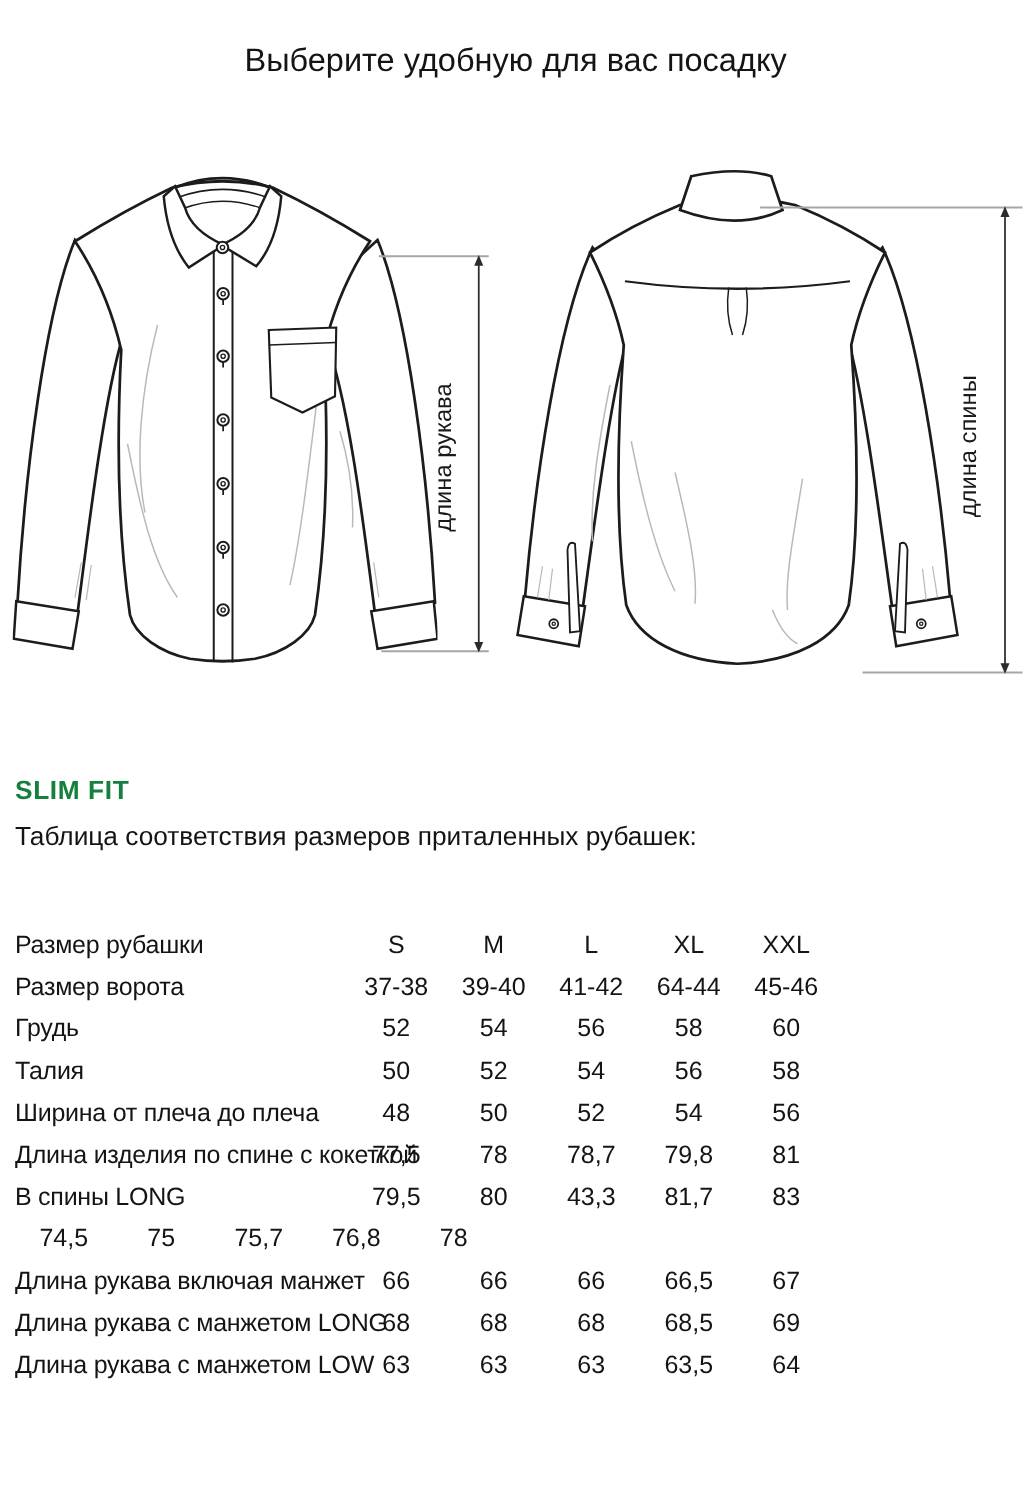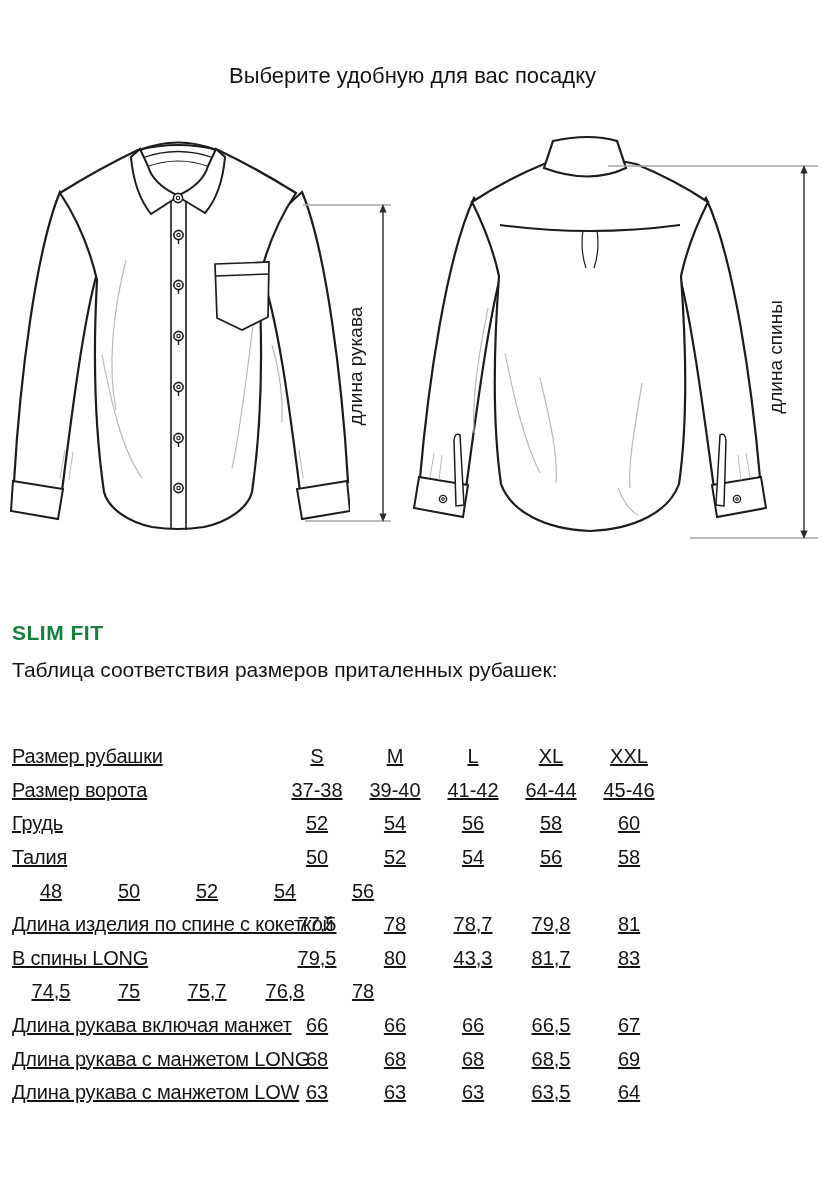--- a/index.html
+++ b/index.html
@@ -1,41 +1,41 @@
 <!DOCTYPE html>
 <html><head>
 <meta charset="utf-8">
 <style>
   html,body{margin:0;padding:0;}
   body{
     width:825px;height:1200px;background:#ffffff;position:relative;overflow:hidden;
     font-family:"Liberation Sans","DejaVu Sans",sans-serif;color:#141414;
   }
   .page-title{
-    position:absolute;top:60px;left:0;width:825px;text-align:center;
-    font-size:22px;line-height:32px;font-weight:400;color:#141414;
+    position:absolute;top:32px;left:0;width:825px;text-align:center;
+    font-size:26px;line-height:32px;font-weight:400;color:#141414;
   }
   .drawing{position:absolute;}
   #front-drawing{left:10px;top:120px;}
   #back-drawing{left:410px;top:128px;}
   #measure-layer{position:absolute;left:0;top:0;pointer-events:none;}
   .vlabel{
     position:absolute;width:200px;height:24px;text-align:center;white-space:nowrap;
     font-size:19px;color:#1a1a1a;transform:rotate(-90deg);transform-origin:center;
   }
   #sleeve-length-label{left:257px;top:354px;}
   #back-length-label{left:677px;top:345px;}
   .section-heading{
     position:absolute;left:12px;top:621px;font-size:21px;font-weight:700;
     letter-spacing:0.5px;color:#15803d;
   }
   .section-subtitle{
     position:absolute;left:12px;top:658px;font-size:21px;color:#141414;
   }
-  .size-table{position:absolute;left:12px;top:740px;width:668px;text-decoration:underline;}
+  .size-table{position:absolute;left:12px;top:740px;width:668px;}
   .trow{display:flex;align-items:center;height:33.6px;}
   .tlabel{
     width:266px;flex:0 0 266px;font-size:20px;letter-spacing:-0.2px;
     white-space:nowrap;overflow:visible;color:#141414;
   }
   .tcell{
     width:78px;flex:0 0 78px;text-align:center;font-size:20px;color:#141414;
   }
   svg .ink{stroke:#1c1c1c;fill:none;}
   svg .fillw{fill:#ffffff;stroke:#1c1c1c;}
@@ -187,20 +187,21 @@
       </div>
       <div class="trow">
         <div class="tlabel">Талия</div>
         <div class="tcell">50</div>
         <div class="tcell">52</div>
         <div class="tcell">54</div>
         <div class="tcell">56</div>
         <div class="tcell">58</div>
       </div>
       <div class="trow">
+        <div class="tlabel">Ширина от плеча до плеча</div>
         <div class="tcell">48</div>
         <div class="tcell">50</div>
         <div class="tcell">52</div>
         <div class="tcell">54</div>
         <div class="tcell">56</div>
       </div>
       <div class="trow">
         <div class="tlabel">Длина изделия по спине с кокеткой</div>
         <div class="tcell">77,5</div>
         <div class="tcell">78</div>

